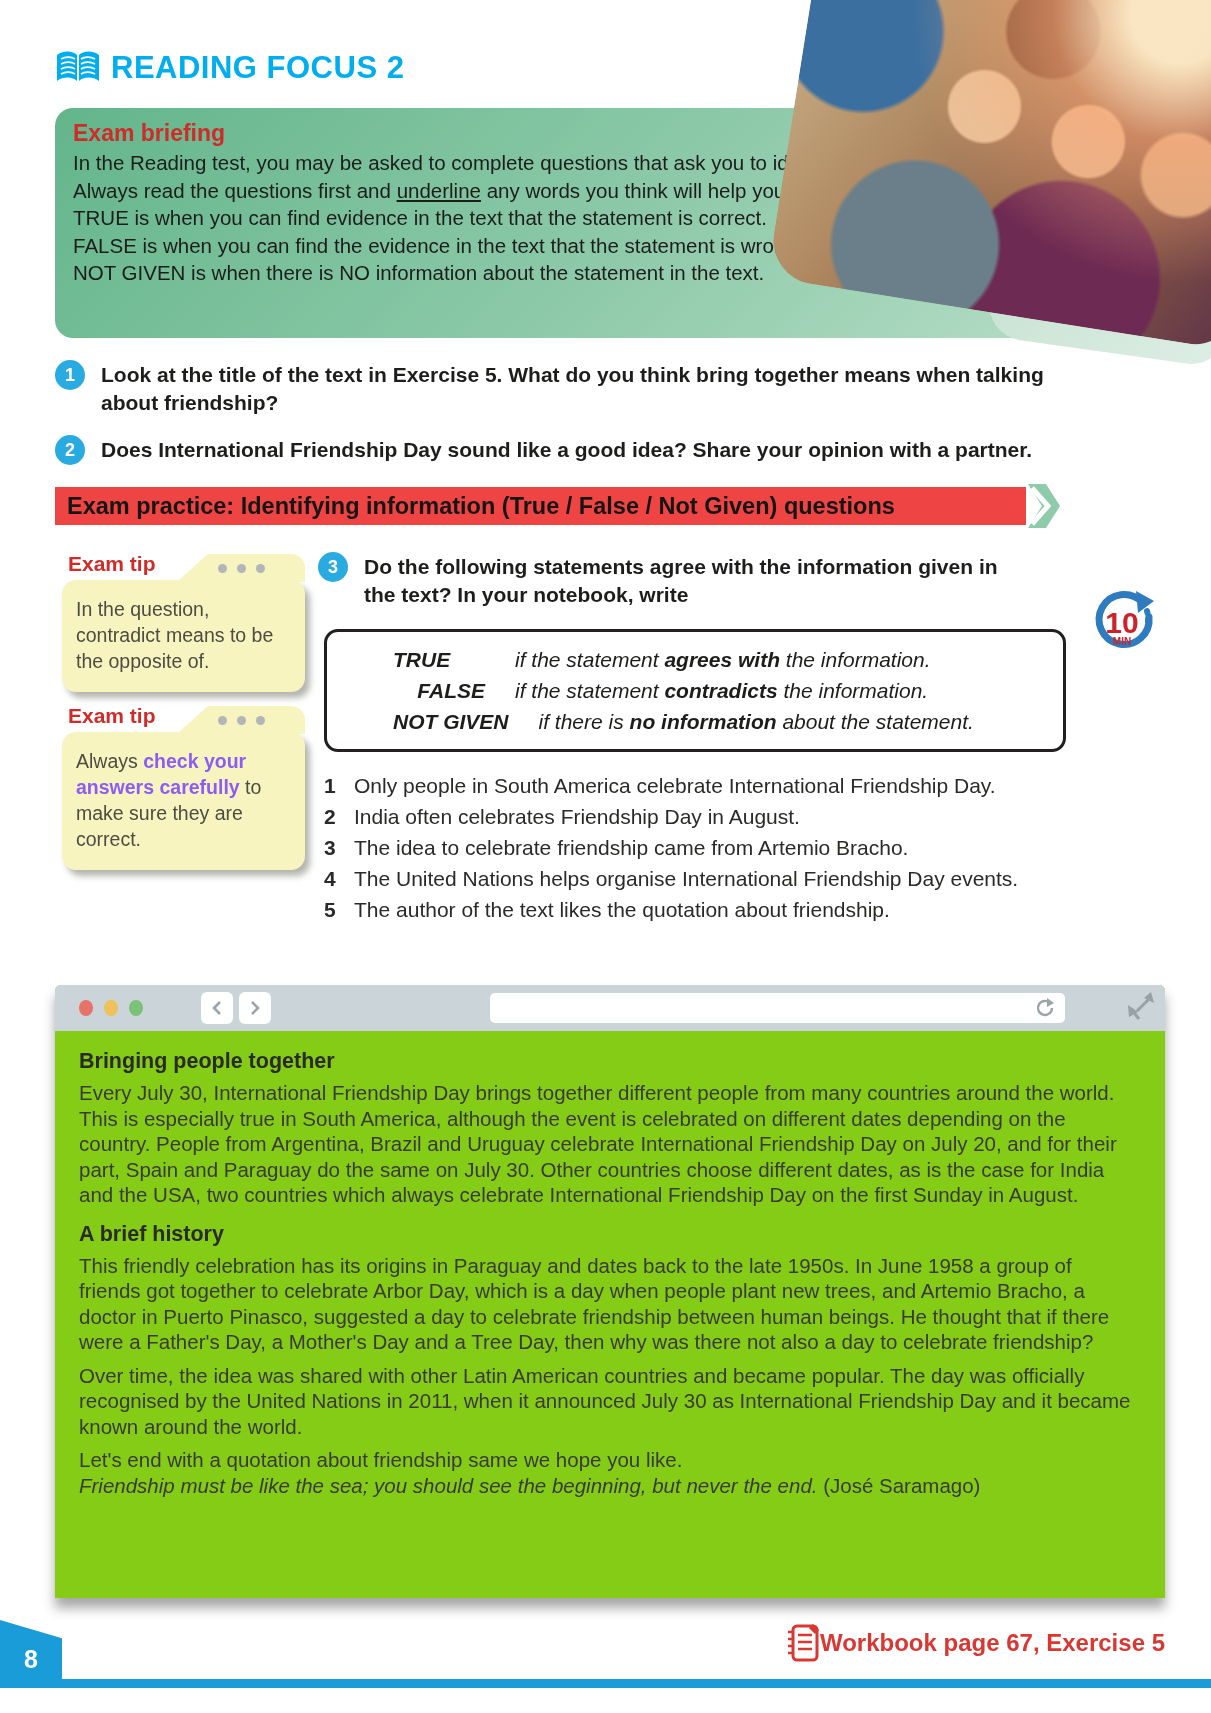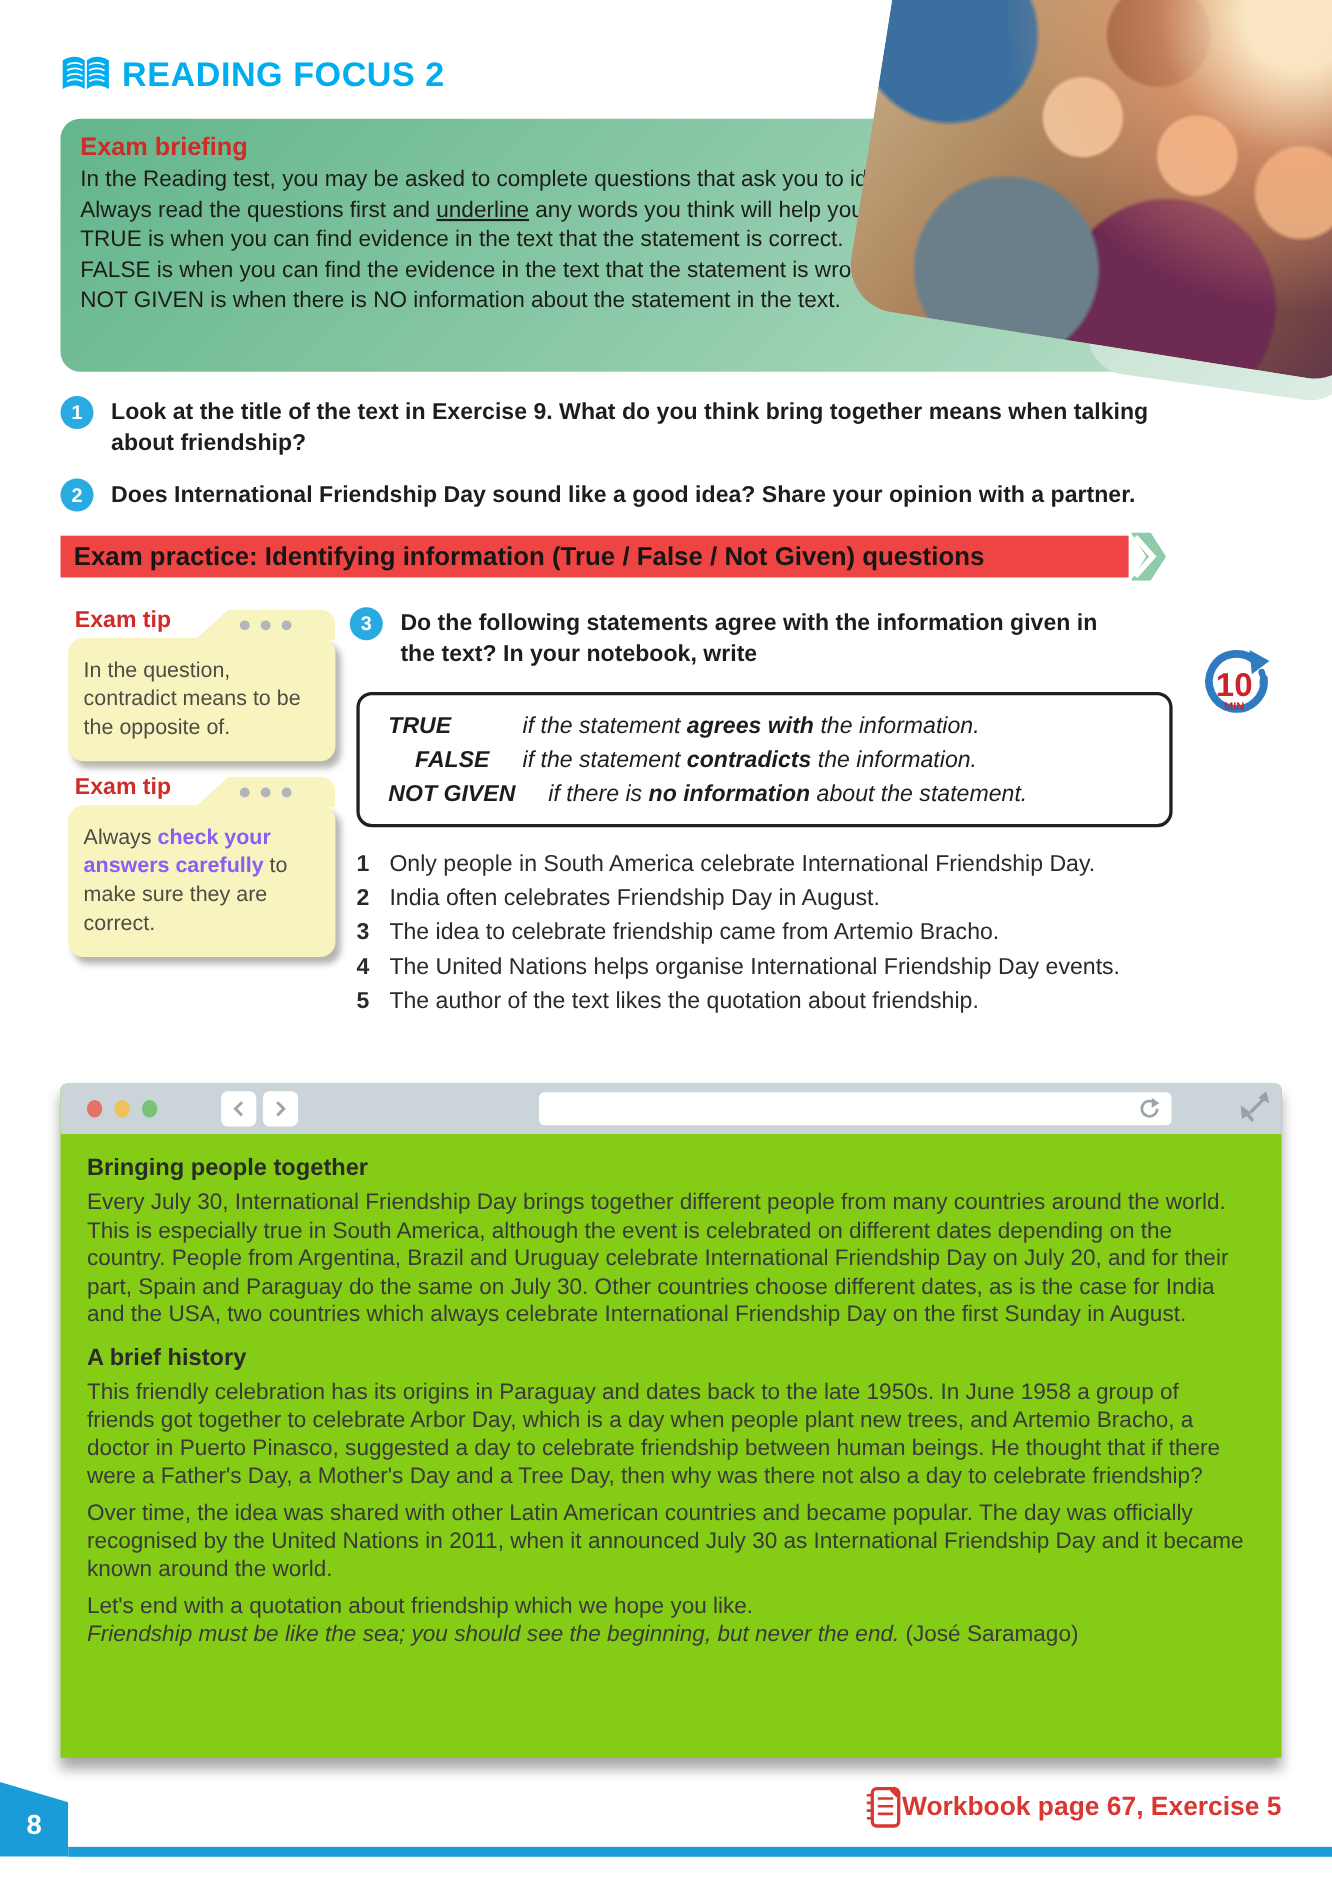--- a/index.html
+++ b/index.html
@@ -57,21 +57,21 @@
   .tip-body { background:#f8f4c0; border-radius:14px; padding:16px 12px 18px 14px;
     box-shadow:5px 6px 6px rgba(90,90,80,0.45); font-size:19.5px; line-height:26px; color:#4c4c42; }
   .tip-body b { color:#8b5cf6; }
 
   
   .ex3 { position:absolute; top:552px; left:318px; width:748px; }
   .ex3-head { display:flex; gap:16px; align-items:flex-start; }
   .ex3-head .q-text { width:640px; }
   .keybox { margin:20px 0 0 6px; border:3px solid #231f20; border-radius:14px; padding:12px 18px 12px 26px;
     font-style:italic; font-size:21px; line-height:31px; color:#1d1d1b; }
-  .keybox .term { font-weight:bold; display:inline-block; margin-right:30px; }
+  .keybox .term { font-weight:bold; display:inline-block; margin-right:30px;margin-left:40px; }
   .statements { margin:18px 0 0 6px; }
   .statement { display:flex; gap:16px; font-size:21px; line-height:31px; color:#2a2a28; }
   .statement .n { font-weight:bold; width:14px; flex:0 0 auto; }
 
   
   .timer { position:absolute; top:589px; left:1092px; width:64px; height:70px; }
 
   
   .browser { position:absolute; top:985px; left:55px; width:1110px; height:613px;
     box-shadow:0 10px 12px rgba(60,60,60,0.45); border-radius:6px 6px 0 0; background:#84cc16; }
@@ -121,21 +121,21 @@
     <div class="briefing-title">Exam briefing</div>
     <p><span>In the Reading test, you may be asked to complete questions that ask you to identify information.</span></p>
     <p><span>Always read the questions first and </span><span class="u">underline</span><span> any words you think will help you complete the task.</span></p>
     <p><span>TRUE is when you can find evidence in the text that the statement is correct.</span></p>
     <p><span>FALSE is when you can find the evidence in the text that the statement is wrong.</span></p>
     <p><span>NOT GIVEN is when there is NO information about the statement in the text.</span></p>
   </div>
 
   <div class="q" style="top:360px; width:1020px;">
     <div class="q-num">1</div>
-    <div class="q-text"><span>Look at the title of the text in Exercise 9. What do you think </span><span class="bi">bring together</span><span> means when talking about friendship?</span></div>
+    <div class="q-text"><span>Look at the title of the text in Exercise 5. What do you think </span><span class="bi">bring together</span><span> means when talking about friendship?</span></div>
   </div>
 
   <div class="q" style="top:435px; width:1020px;">
     <div class="q-num">2</div>
     <div class="q-text">Does International Friendship Day sound like a good idea? Share your opinion with a partner.</div>
   </div>
 
   <div class="section-bar">
     <div class="bar">
         <span>Exam practice: Identifying information (True / False / Not Given) questions</span>
@@ -246,21 +246,21 @@
         </svg>
       </div>
     </div>
 
     <div class="article">
       <h3>Bringing people together</h3>
       <p>Every July 30, International Friendship Day brings together different people from many countries around the world. This is especially true in South America, although the event is celebrated on different dates depending on the country. People from Argentina, Brazil and Uruguay celebrate International Friendship Day on July 20, and for their part, Spain and Paraguay do the same on July 30. Other countries choose different dates, as is the case for India and the USA, two countries which always celebrate International Friendship Day on the first Sunday in August.</p>
       <h3 class="h2gap">A brief history</h3>
       <p>This friendly celebration has its origins in Paraguay and dates back to the late 1950s. In June 1958 a group of friends got together to celebrate Arbor Day, which is a day when people plant new trees, and Artemio Bracho, a doctor in Puerto Pinasco, suggested a day to celebrate friendship between human beings. He thought that if there were a Father's Day, a Mother's Day and a Tree Day, then why was there not also a day to celebrate friendship?</p>
       <p>Over time, the idea was shared with other Latin American countries and became popular. The day was officially recognised by the United Nations in 2011, when it announced July 30 as International Friendship Day and it became known around the world.</p>
-      <p style="margin-bottom:0;">Let's end with a quotation about friendship which we hope you like.</p>
+      <p style="margin-bottom:0;">Let's end with a quotation about friendship same we hope you like.</p>
       <p><span class="quote">Friendship must be like the sea; you should see the beginning, but never the end.</span><span> (José Saramago)</span></p>
     </div>
   </div>
 
   <div class="workbook">
     <svg width="34" height="42" viewBox="0 0 34 42">
       <rect x="7" y="4" width="24" height="34" rx="4" fill="none" stroke="#d93832" stroke-width="3"></rect>
       <path d="M12 13 L26 13 M12 20 L26 20 M12 27 L26 27" stroke="#d93832" stroke-width="2.4"></path>
       <path d="M2 10 L8 10 M2 17 L8 17 M2 24 L8 24 M2 31 L8 31" stroke="#d93832" stroke-width="2.4"></path>
       <path d="M27 2 L33 8 L29 12 L23 6 Z" fill="#d93832"></path>

